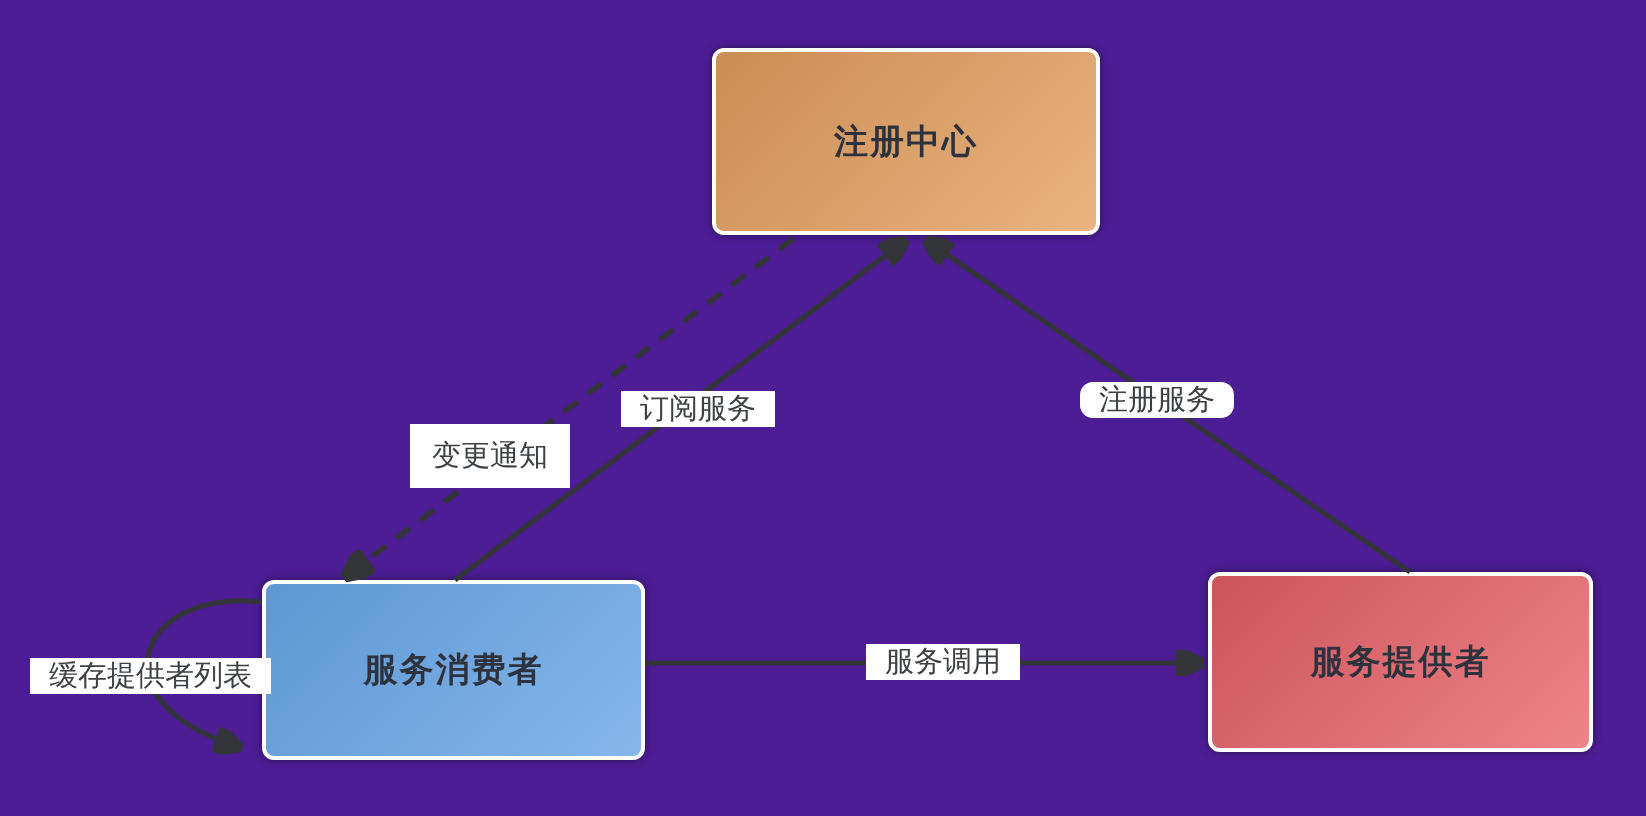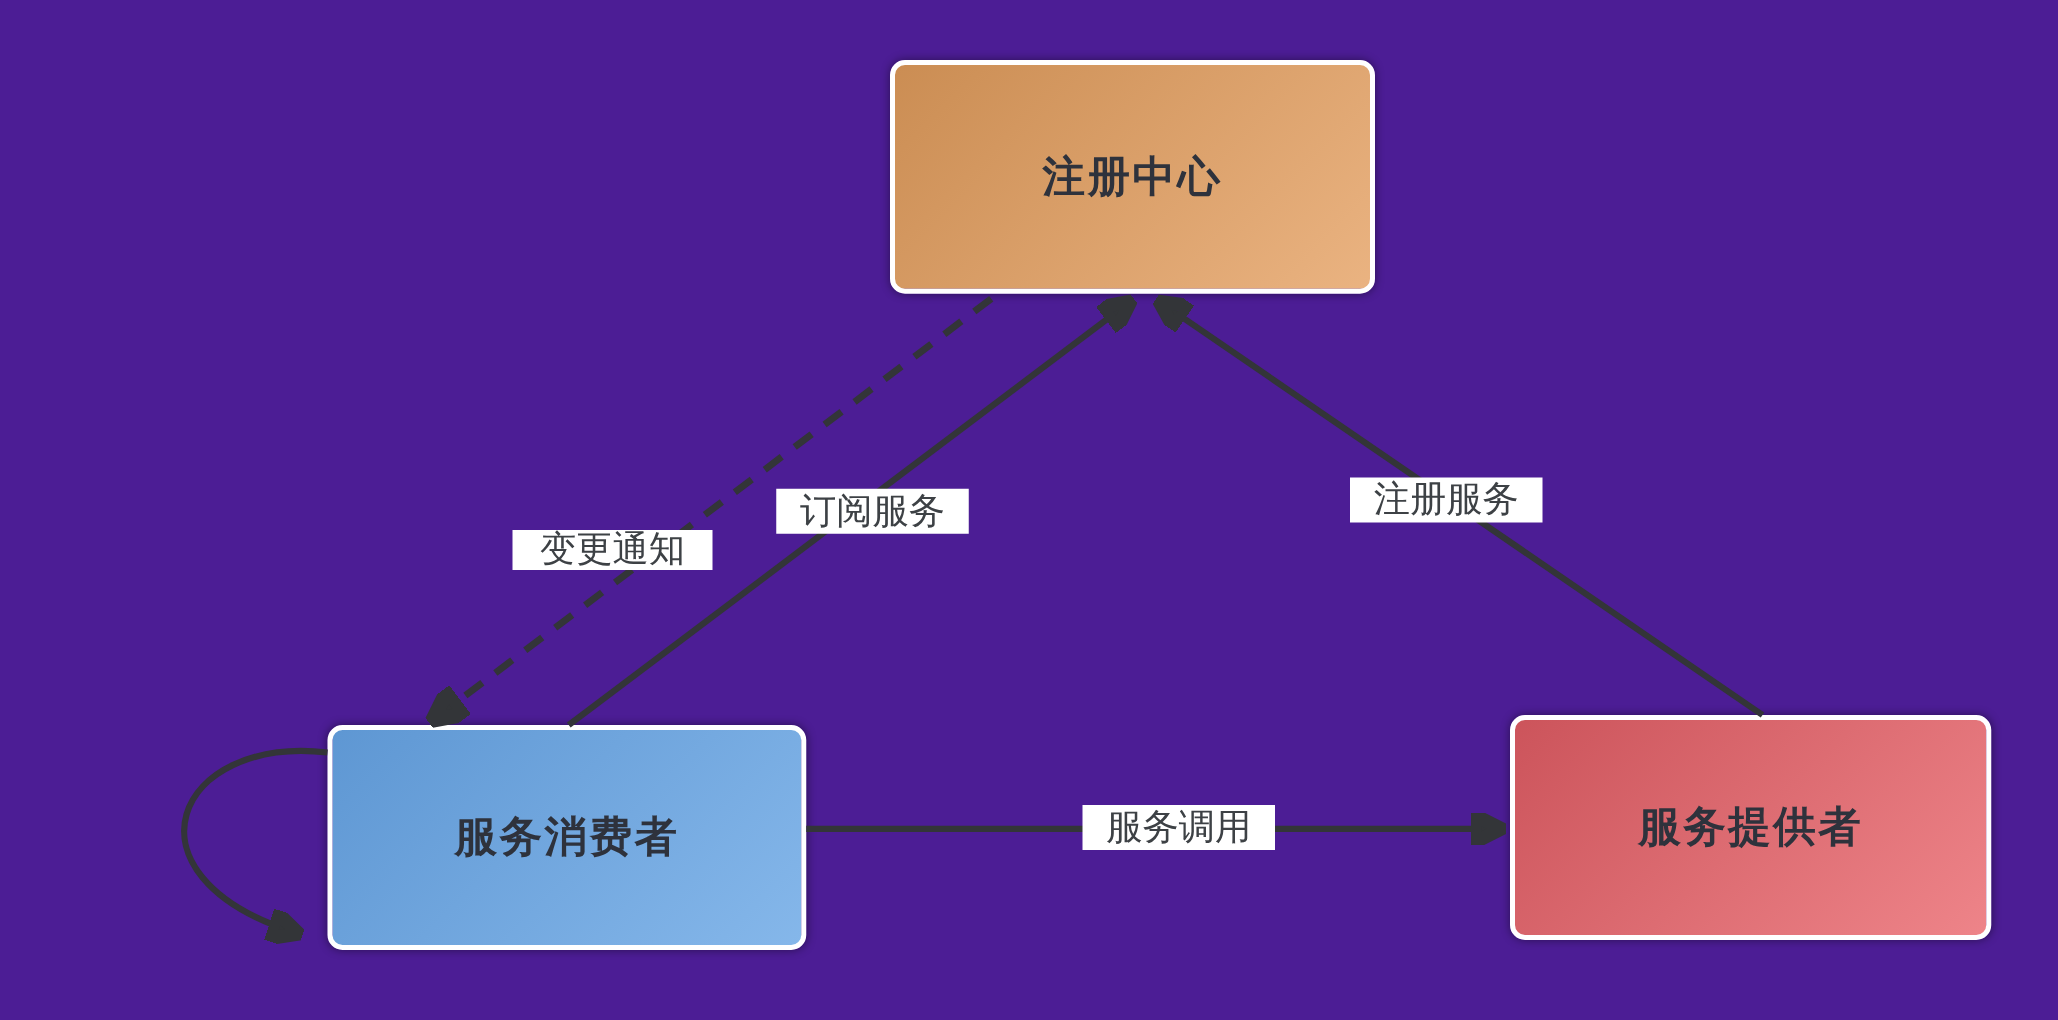--- a/index.html
+++ b/index.html
@@ -42,21 +42,21 @@
     position: absolute;
     background: #ffffff;
     color: #3d4145;
     font-size: 29px;
     font-weight: 500;
     line-height: 1.1;
     padding: 2px 19px;
     white-space: nowrap;
     z-index: 3;
   }
-  .edge-label.padded { padding: 0 22px; }
+  .edge-label.padded { padding: 16px 22px; }
   #watermark {
     position: absolute;
     left: 1395px;
     top: 726px;
     width: 215px;
     height: 64px;
     background: rgba(150,150,150,0.45);
     border-radius: 28px 6px 6px 6px;
     display: flex;
     align-items: center;
@@ -98,19 +98,20 @@
     <path d="M1410,572 L930,243" marker-end="url(#ah)"></path>
     <path class="dashed" d="M793,239 L349,574" marker-end="url(#ah)"></path>
     <path d="M645,663 L1198,663" marker-end="url(#ah)"></path>
     <path d="M262,602 C140,588 92,700 236,746" marker-end="url(#ah)"></path>
   </svg>
 
   <div class="edge-label" style="left:621px; top:391px;">订阅服务</div>
 
   <div class="edge-label padded" style="left:410px; top:424px;">变更通知</div>
 
-  <div class="edge-label" style="left:1080px; top:382px;">注册服务</div>
+  <div class="edge-label" style="left:1080px; top:382px;border-radius:13px;">注册服务</div>
 
   <div class="edge-label" style="left:866px; top:644px;">服务调用</div>
 
+  <div class="edge-label" style="left:30px; top:658px;">缓存提供者列表</div>
 
 
 </div>
 
 </body></html>

